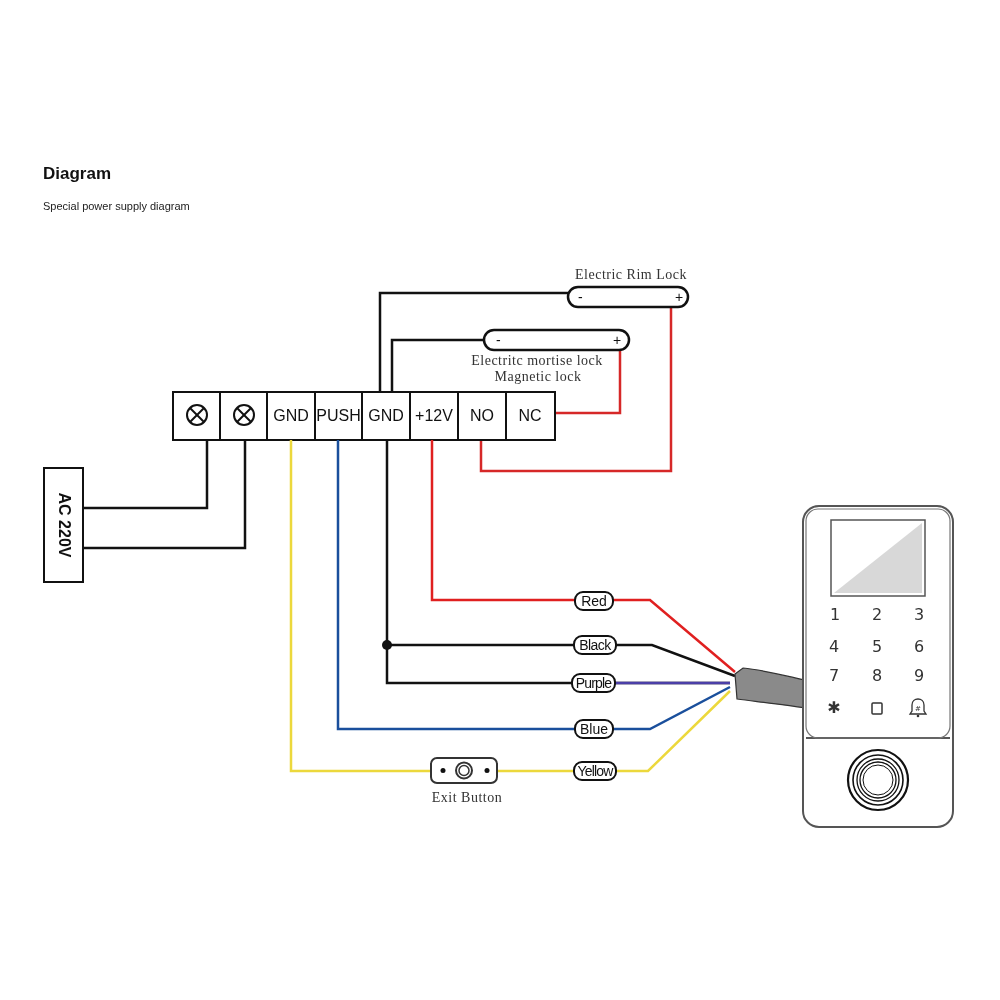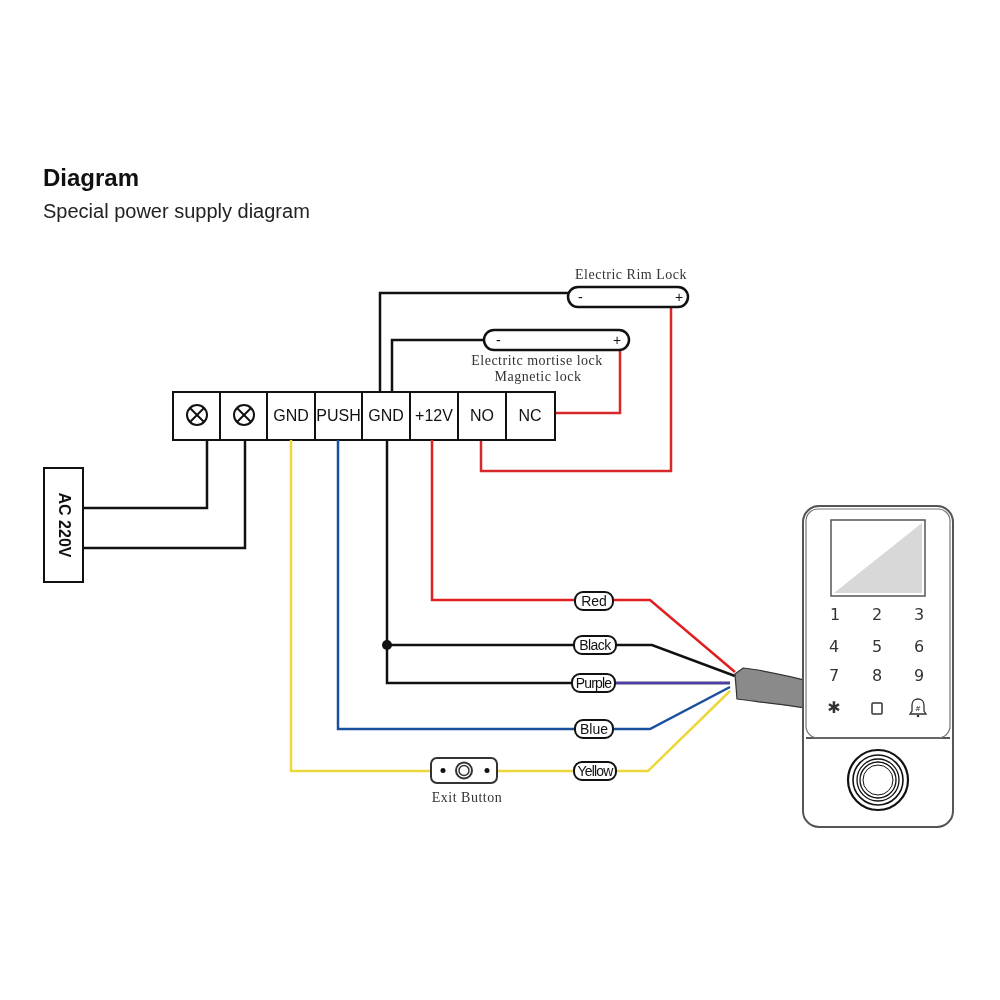--- a/index.html
+++ b/index.html
@@ -1,18 +1,18 @@
 <!DOCTYPE html>
 <html><head>
 <meta charset="utf-8">
 <style>
   html, body { margin: 0; padding: 0; background: #ffffff; }
   body { width: 1000px; height: 1000px; position: relative; overflow: hidden; }
-  .heading { position: absolute; left: 43px; top: 164px; font-family: "Liberation Sans", sans-serif; font-weight: bold; font-size: 24px; color: #111; }
-  .subheading { position: absolute; left: 43px; top: 200px; font-family: "Liberation Sans", sans-serif; font-size: 20px; color: #222; }
+  .heading { position: absolute; left: 43px; top: 164px; font-family: "Liberation Sans", sans-serif; font-weight: bold; font-size: 17px; color: #111; }
+  .subheading { position: absolute; left: 43px; top: 200px; font-family: "Liberation Sans", sans-serif; font-size: 11px; color: #222; }
   svg { position: absolute; left: 0; top: 0; }
   .tlabel { font-family: "Liberation Sans", sans-serif; font-size: 16px; fill: #111; }
   .serif { font-family: "Liberation Serif", serif; font-size: 14px; fill: #333; letter-spacing: 0.5px; }
   .wlabel { font-family: "Liberation Sans", sans-serif; font-size: 14px; fill: #111; }
   .key { font-family: "DejaVu Sans", sans-serif; font-size: 16px; fill: #333; }
 </style>
 </head>
 <body>
 
 <div class="heading">Diagram</div>

